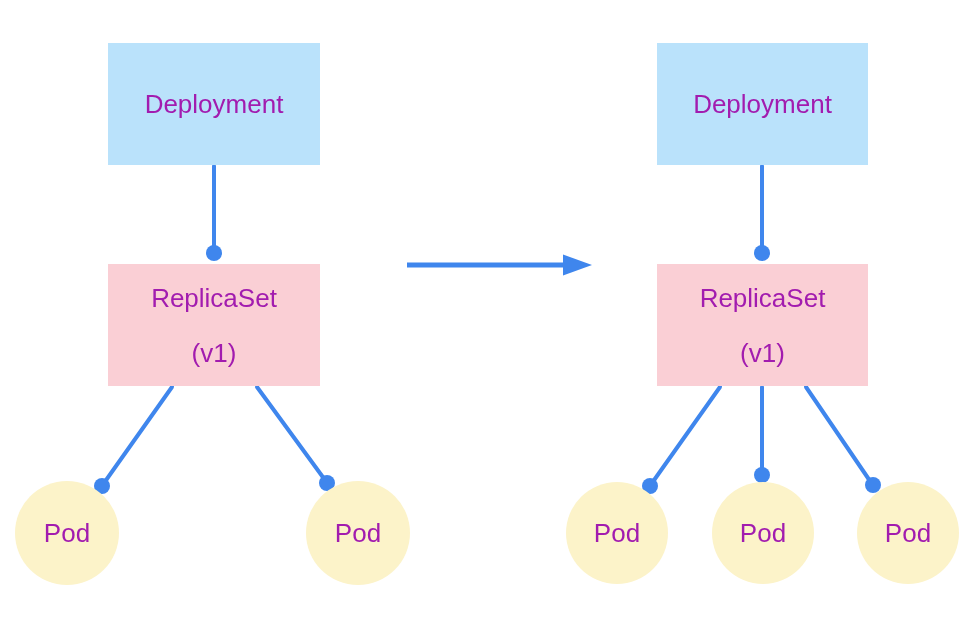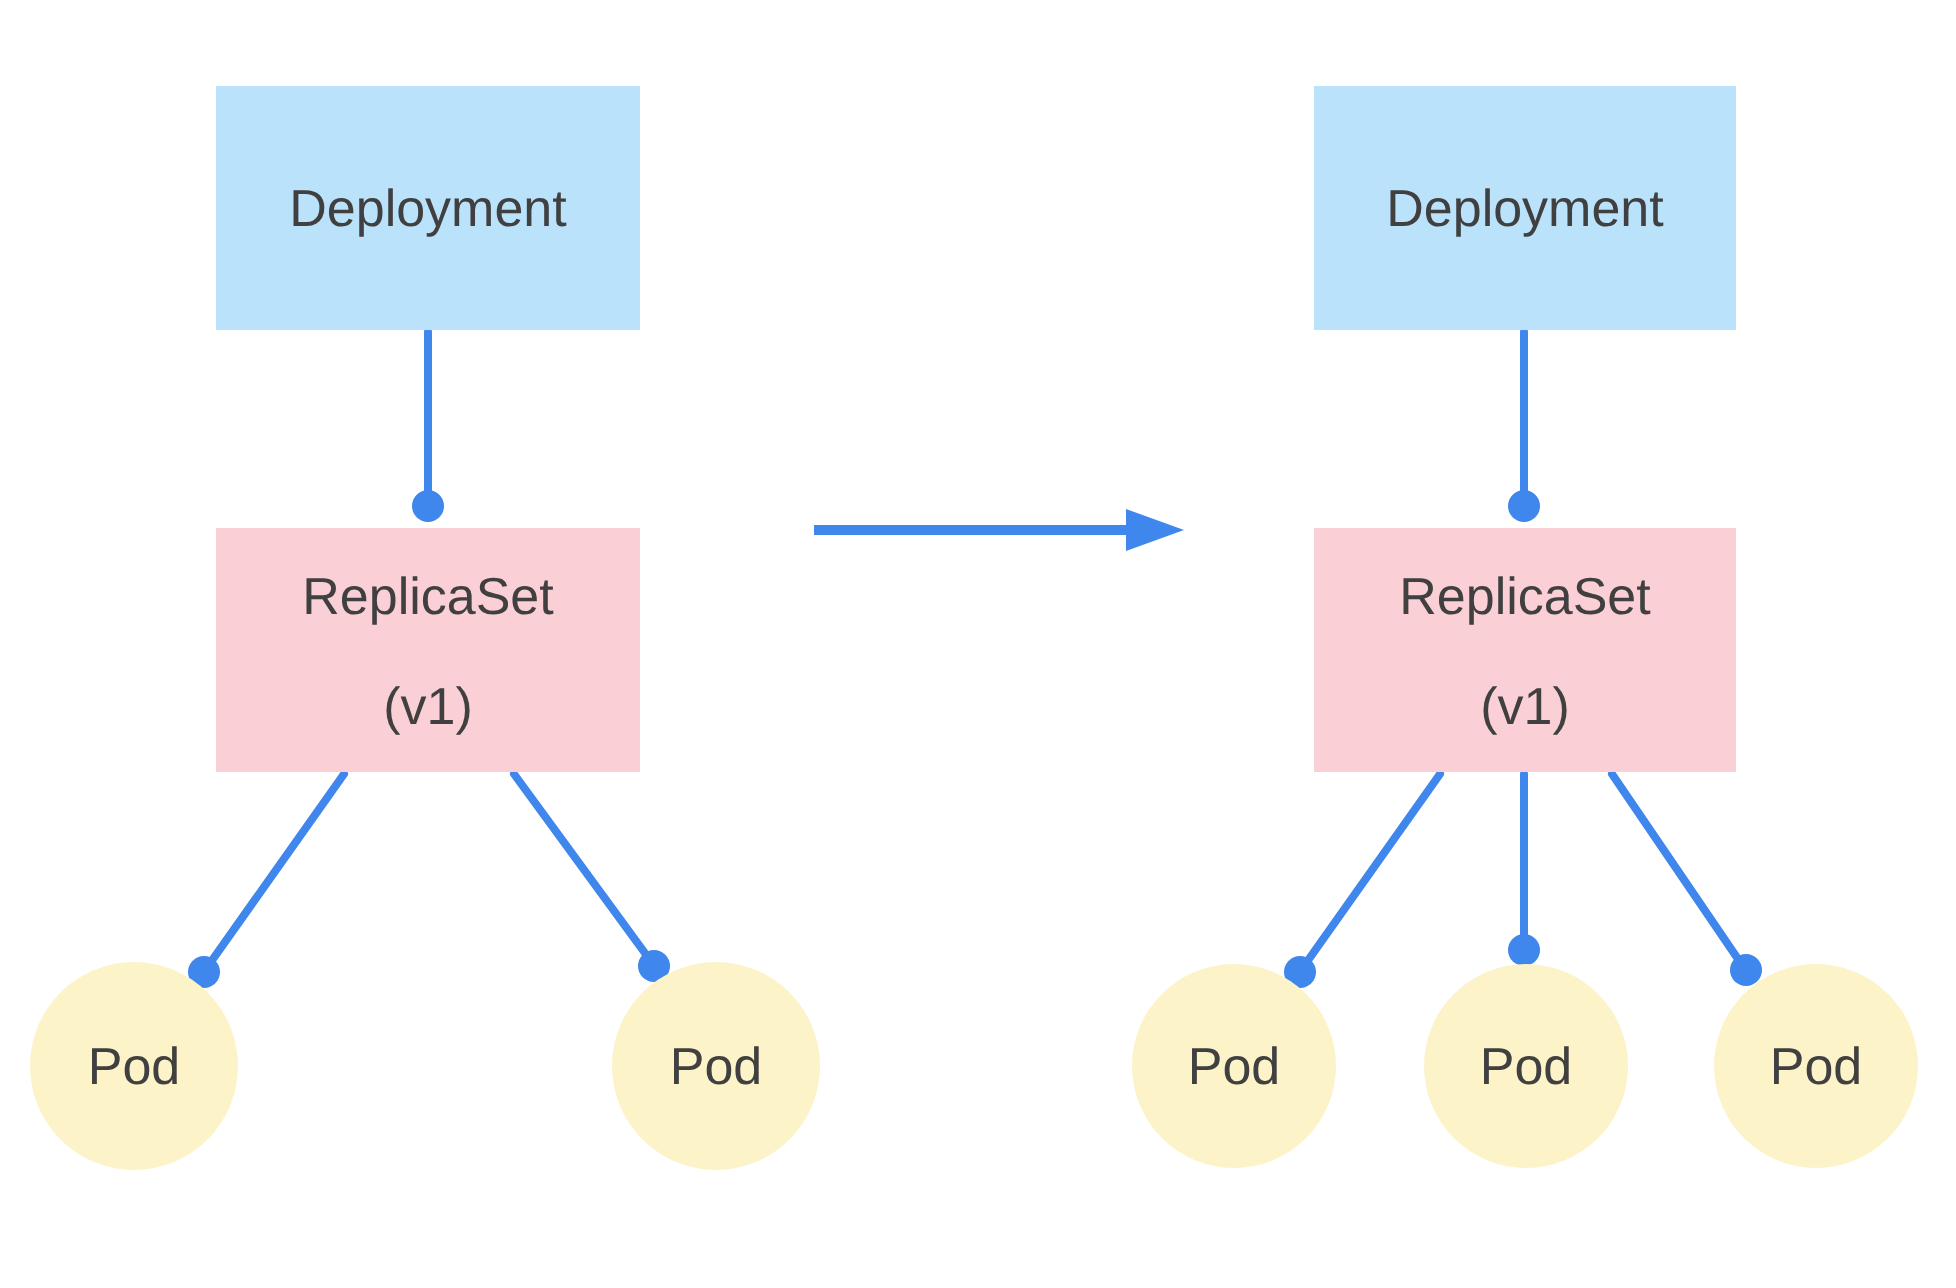--- a/index.html
+++ b/index.html
@@ -43,21 +43,21 @@
   }
   .node {
     position: absolute;
     display: flex;
     flex-direction: column;
     align-items: center;
     justify-content: center;
     text-align: center;
     font-size: 26px;
     line-height: 34px;
-    color: #404040;
+    color: #a21caf;
   }
   .node.rect-blue {
     background: #bae2fb;
   }
   .node.rect-pink {
     background: #facfd5;
     gap: 21px;
   }
   .node.pod {
     background: #fcf3c9;

